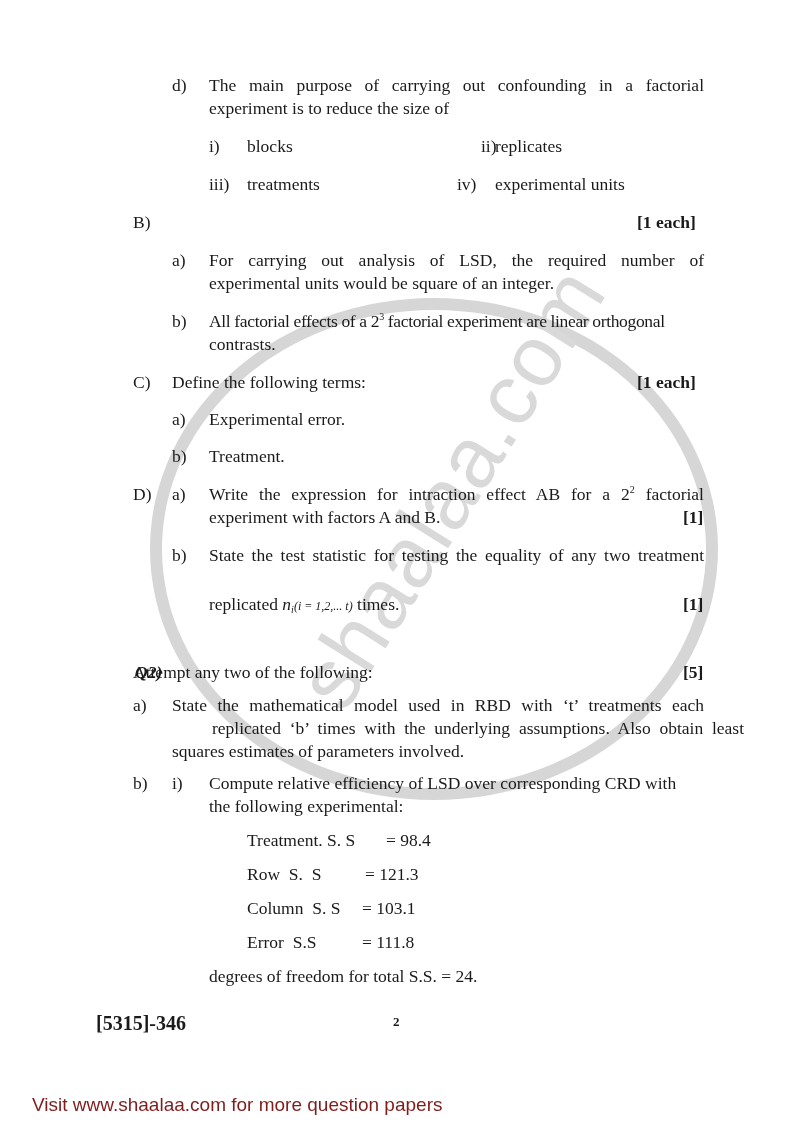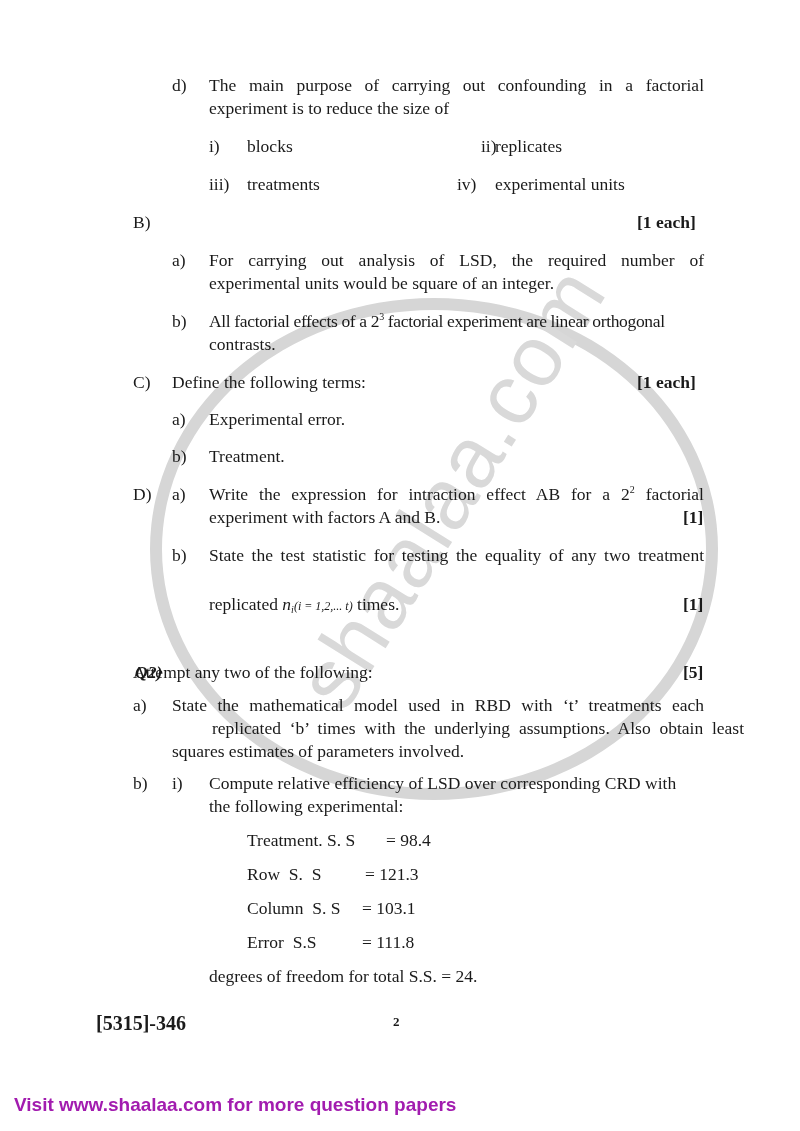--- a/index.html
+++ b/index.html
@@ -15,22 +15,22 @@
   .watermark { position: absolute; left: 150px; top: 298px; width: 568px; height: 502px;
                border: 12px solid #d6d6d6; border-radius: 50%; box-sizing: border-box;
                z-index: 0; pointer-events: none; }
   .wm-text { position: absolute; left: 225px; top: 480px; width: 400px; text-align: center;
              font-family: "Liberation Sans", "DejaVu Sans", sans-serif; font-size: 86px;
              color: #d9d9d9; transform: rotate(-58deg); transform-origin: center center;
              z-index: 0; pointer-events: none; letter-spacing: 1px; }
   .content { position: absolute; left: 0; top: 0; width: 800px; height: 1131px; z-index: 1; }
   .footer-code { position: absolute; left: 96px; top: 1012px; font-size: 20px; font-weight: bold; }
   .pageno { position: absolute; left: 393px; top: 1014px; font-size: 13px; font-weight: bold; }
-  .visit { position: absolute; left: 14px; top: 1094px; font-family: "Liberation Sans", "DejaVu Sans", sans-serif;
-           font-size: 19px; color: #a21caf; font-weight: bold; }
+  .visit { position: absolute; left: 32px; top: 1094px; font-family: "Liberation Sans", "DejaVu Sans", sans-serif;
+           font-size: 19px; color: #7f1d1d; }
 </style>
 </head>
 <body>
 
 <div class="page">
   <div class="watermark"></div>
   <div class="wm-text">shaalaa.com</div>
 
   <div class="content">
 

